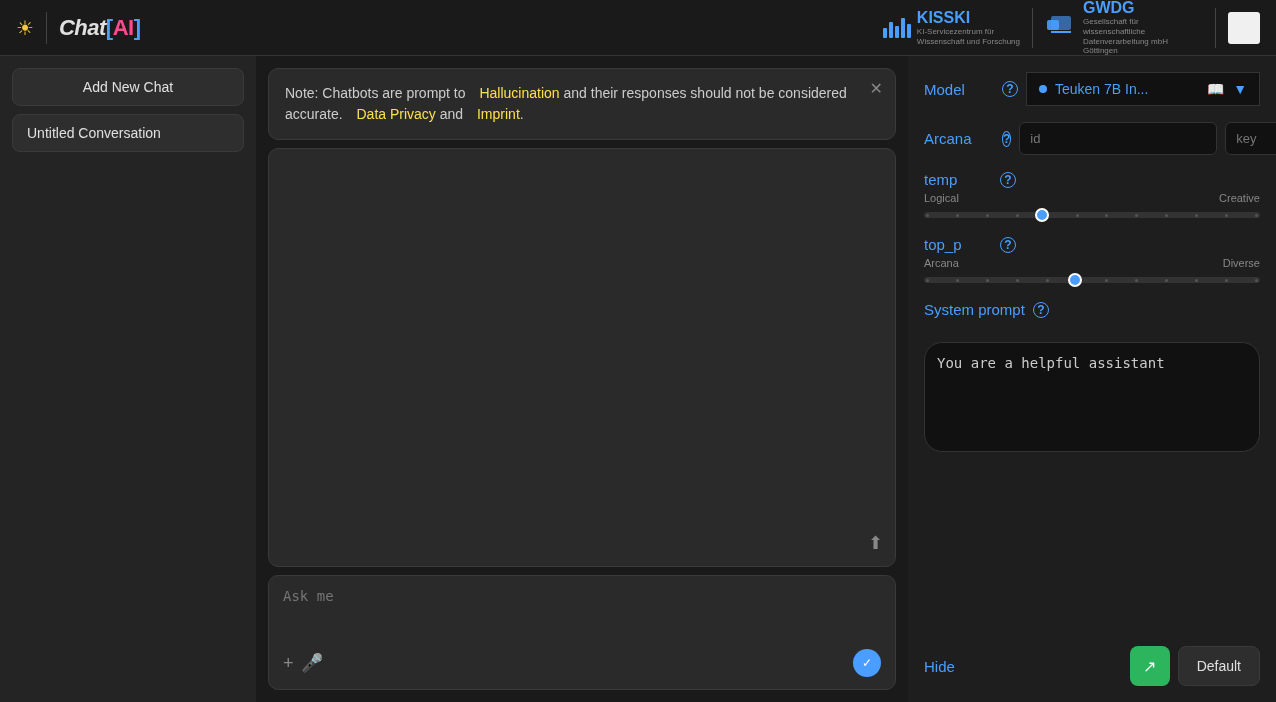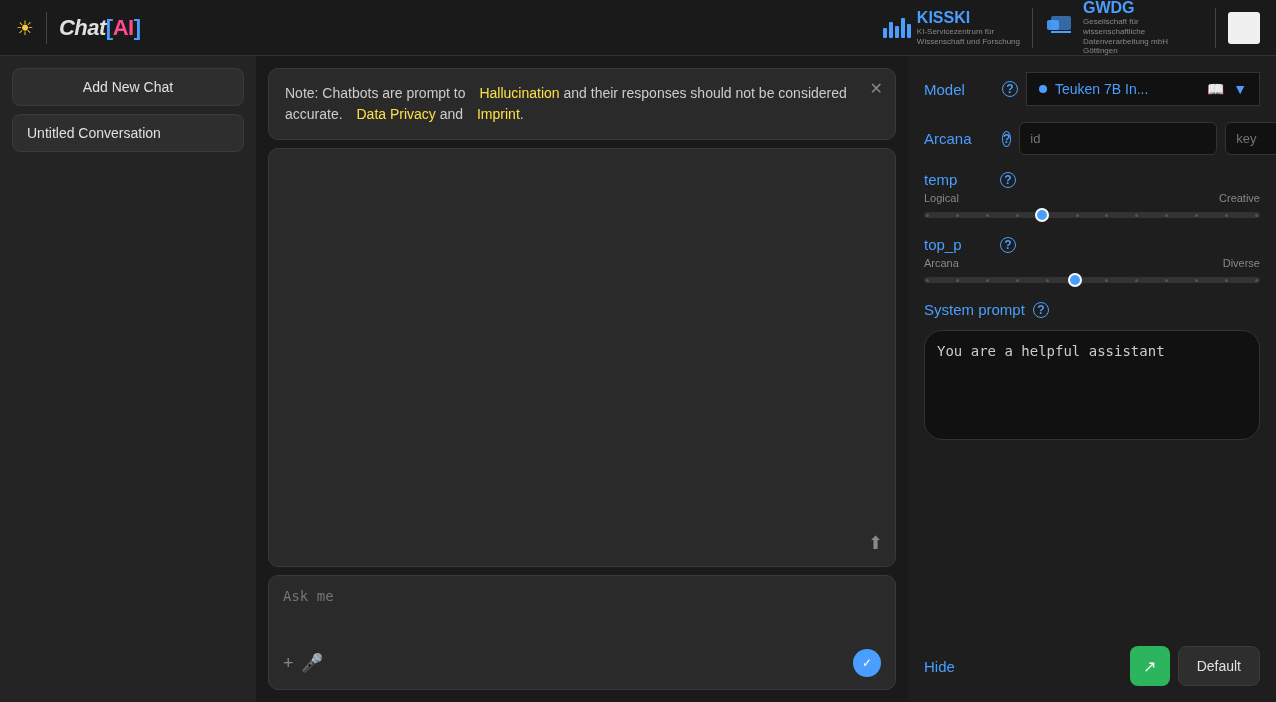--- a/index.html
+++ b/index.html
@@ -386,21 +386,21 @@
       width: 14px;
       height: 14px;
       background: #4a9eff;
       border-radius: 50%;
       cursor: pointer;
       border: 2px solid #fff;
     }
     .system-prompt-section {
       display: flex;
       flex-direction: column;
-      gap: 12px;
+      gap: 24px;
     }
     .system-prompt-textarea {
       background: #111;
       border: 1px solid #333;
       border-radius: 18px;
       padding: 12px;
       color: #ccc;
       font-size: 14px;
       min-height: 110px;
       resize: none;

